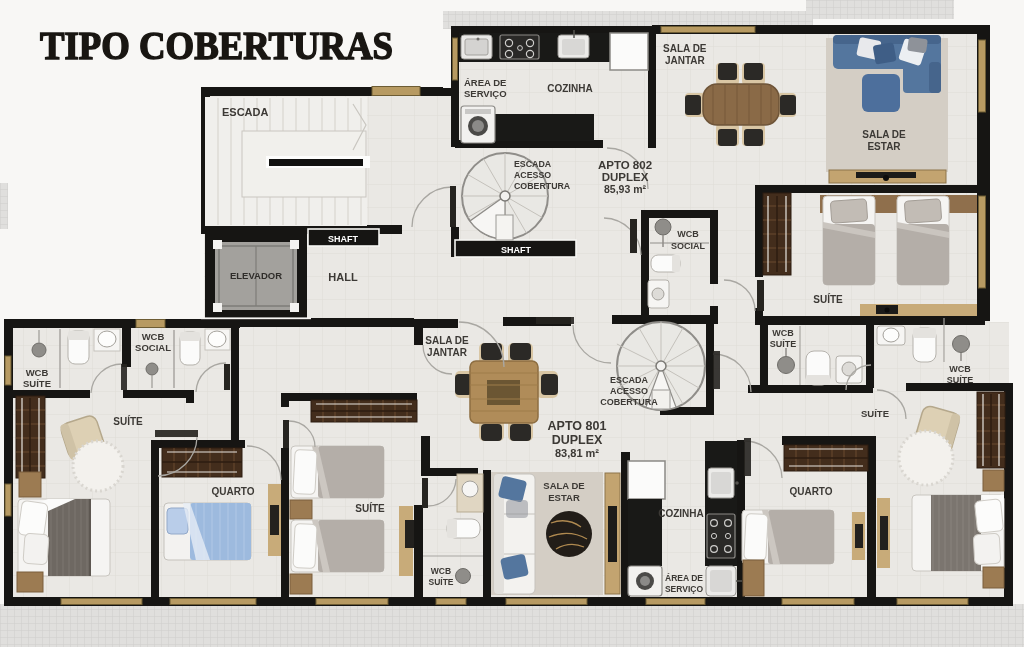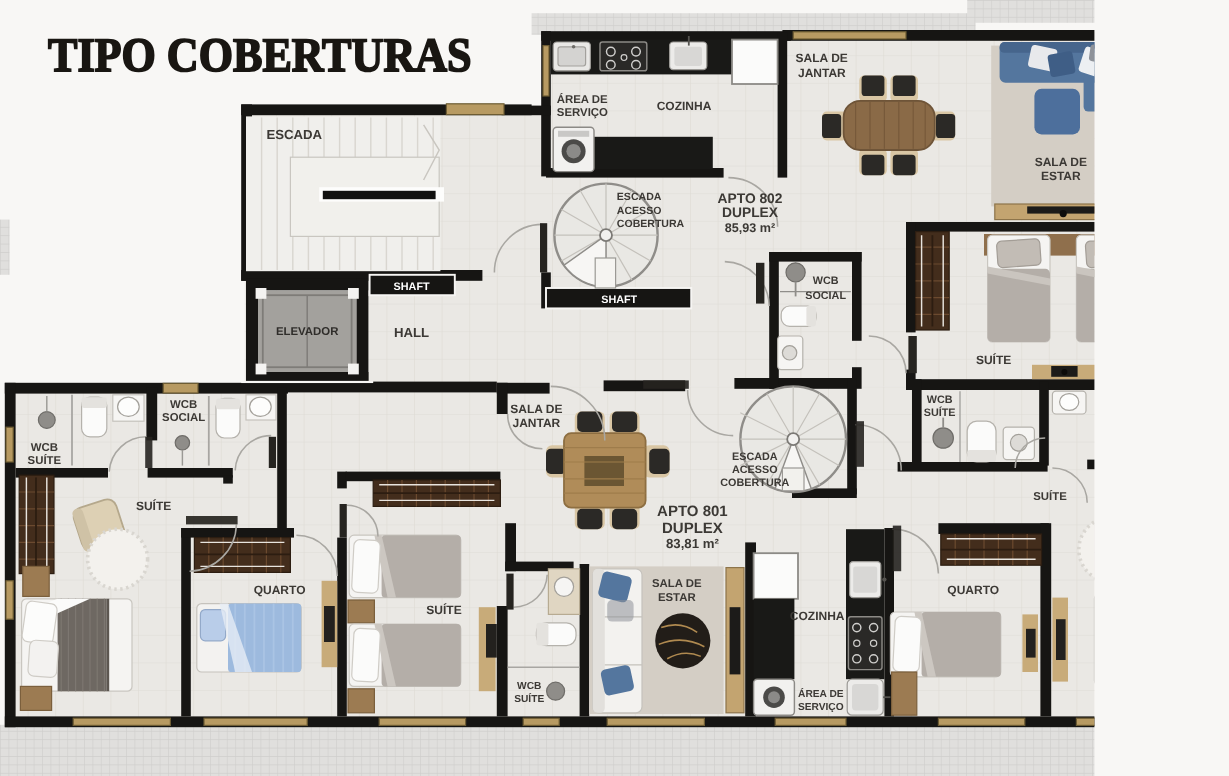--- a/index.html
+++ b/index.html
@@ -1,16 +1,16 @@
 <!DOCTYPE html>
 <html><head>
 <meta charset="utf-8">
 <style>
 html,body{margin:0;padding:0;background:#f8f7f5;}
-#stage{position:relative;width:912px;height:647px;overflow:hidden;font-family:"Liberation Sans",sans-serif;}
+#stage{position:relative;width:1024px;height:647px;overflow:hidden;font-family:"Liberation Sans",sans-serif;}
 text{font-family:"Liberation Sans",sans-serif;}
 .lbl{fill:#3c3935;font-weight:bold;}
 </style>
 </head>
 <body>
 <div id="stage">
 <svg width="1024" height="647" viewBox="0 0 1024 647">
 <defs>
 <pattern id="tile" width="23" height="23" patternUnits="userSpaceOnUse">
 <rect width="23" height="23" fill="none"></rect>

